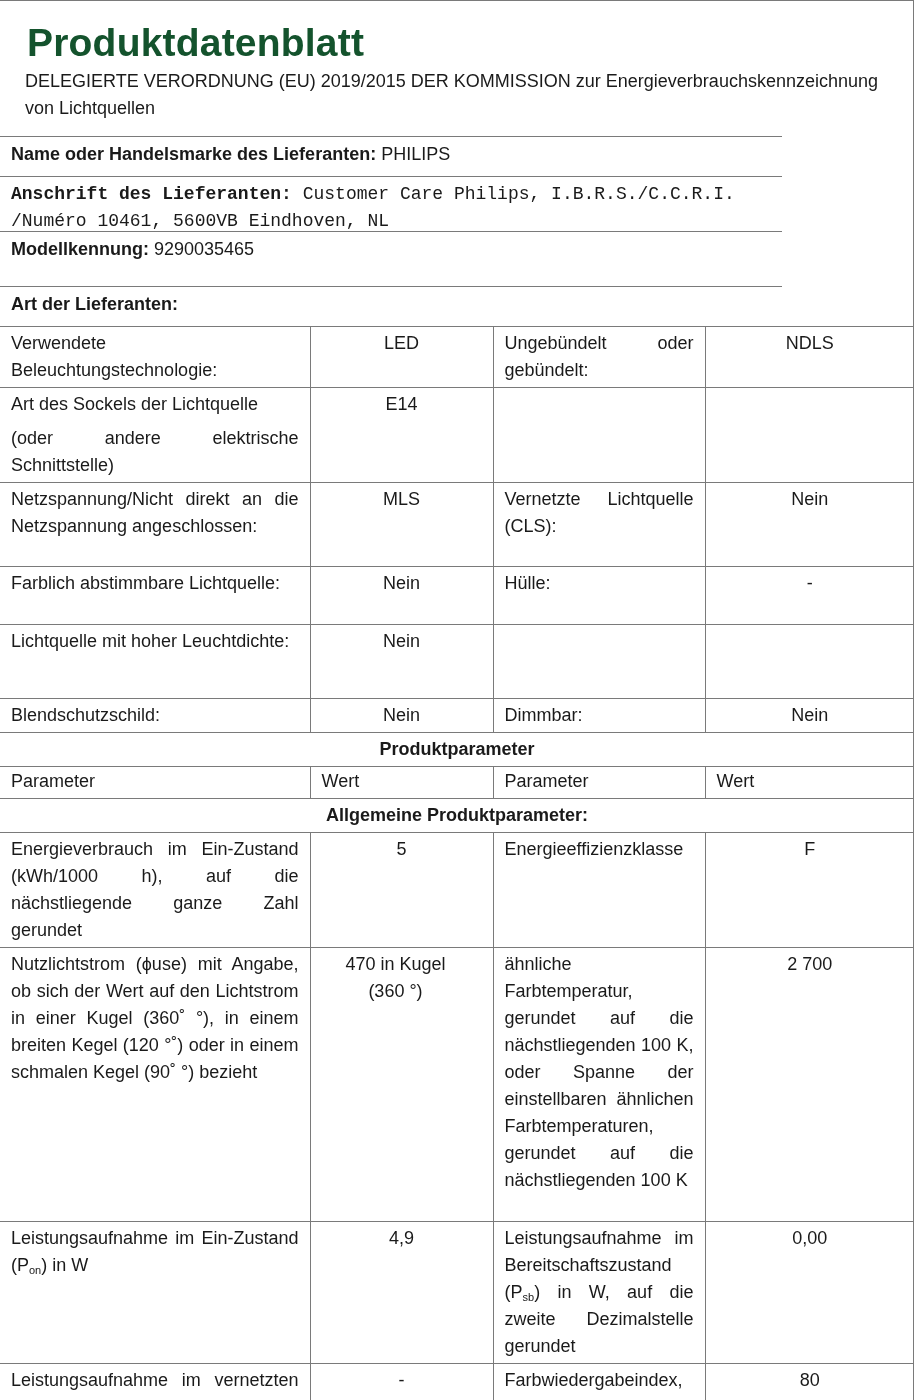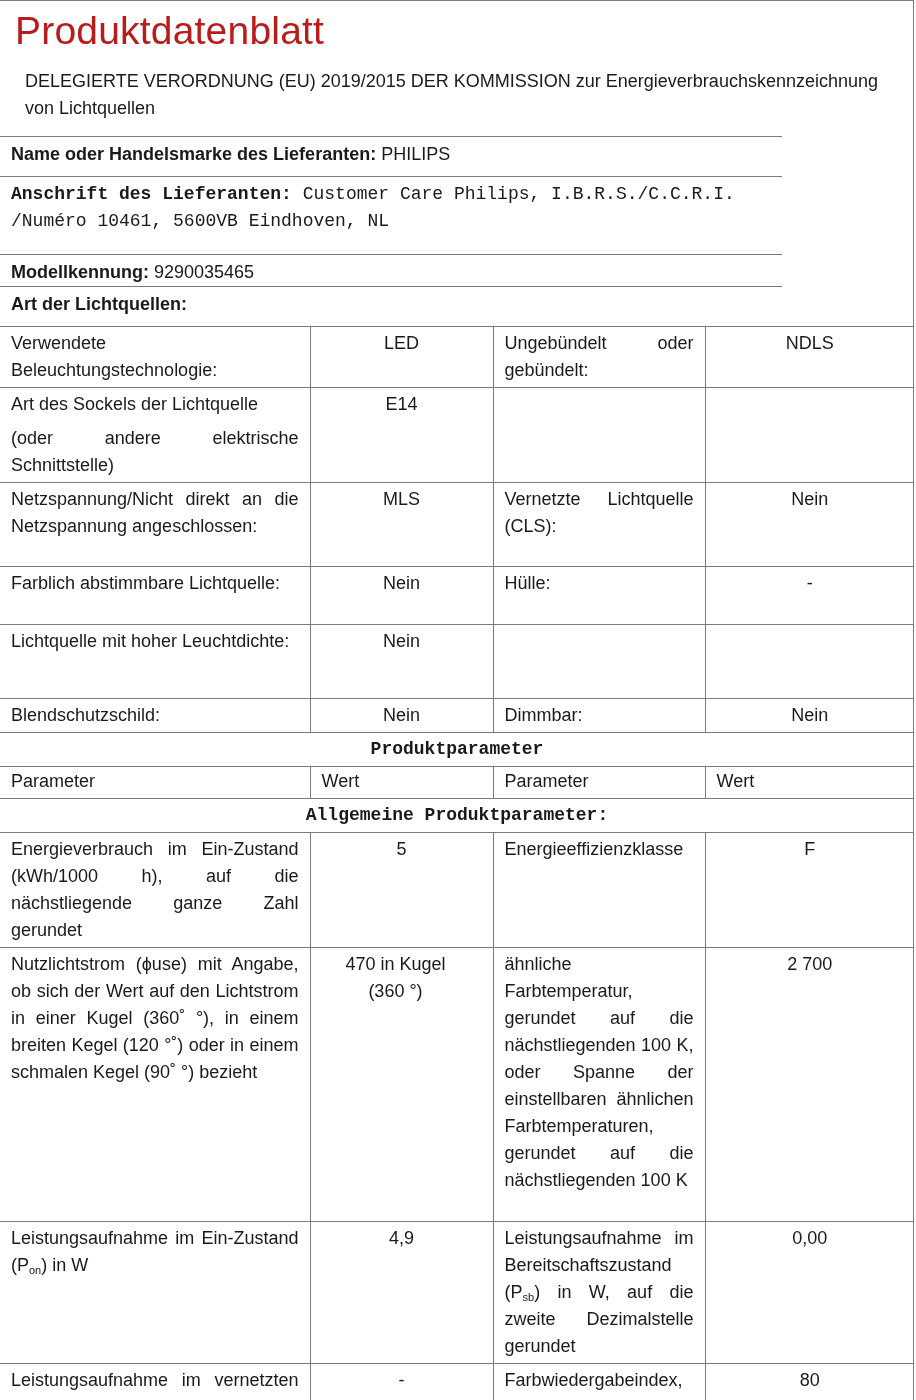--- a/index.html
+++ b/index.html
@@ -1,63 +1,63 @@
 <!DOCTYPE html>
 <html><head>
 <meta charset="utf-8">
 <style>
   html, body { margin:0; padding:0; background:#fff; }
   body { width:916px; height:1400px; overflow:hidden; position:relative;
          font-family:"Liberation Sans", sans-serif; color:#1a1a1a; }
   .page { position:absolute; left:0; top:0; width:914px; height:1400px;
           border-right:1px solid #7a7a7a; border-top:1px solid #7a7a7a; box-sizing:border-box; }
-  .title { position:absolute; left:11px; top:4px; font-size:39px; font-weight:normal;
-           color:#b91c1c; letter-spacing:0.2px; margin:4px; }
+  .title { position:absolute; left:11px; top:4px; font-size:39px; font-weight:bold;
+           color:#14532d; letter-spacing:0.2px; margin:16px; }
   .subtitle { position:absolute; left:11px; top:67px; width:880px; font-size:18px;
               line-height:27px;margin-left:14px; }
   .row { position:absolute; left:0; width:782px; border-top:1px solid #7a7a7a;
          box-sizing:border-box; font-size:18px; line-height:27px; }
   .row .lbl { font-weight:bold; }
   .full { padding:4px 11px; }
   table.grid { position:absolute; left:0; border-collapse:collapse; width:914px;
                table-layout:fixed; font-size:18px; line-height:27px; }
   table.grid td { border:1px solid #7a7a7a; vertical-align:top; padding:3px 11px 3px 11px;
                   box-sizing:border-box; }
   table.grid td:first-child { border-left:none; }
   table.grid td:last-child { border-right:none; }
   td.just { text-align:justify; }
   td.c { text-align:center; }
-  td.span { text-align:center; font-weight:bold; padding:1px 11px;font-family:Liberation Mono, monospace; }
+  td.span { text-align:center; font-weight:bold; padding:1px 11px; }
   sub { font-size:11px; vertical-align:-3px; line-height:0; }
 </style>
 </head>
 <body>
 
 <div class="page">
 
   <h1 class="title">Produktdatenblatt</h1>
   <div class="subtitle">DELEGIERTE VERORDNUNG (EU) 2019/2015 DER KOMMISSION zur Energieverbrauchskennzeichnung von Lichtquellen</div>
 
   <div class="row full" style="top:135px;height:40px;">
     <span class="lbl">Name oder Handelsmarke des Lieferanten:</span>
     <span>PHILIPS</span>
   </div>
 
   <div class="row full" style="top:175px;height:69px;font-family:Liberation Mono, monospace;">
     <span class="lbl">Anschrift des Lieferanten:</span>
     <span>Customer Care Philips, I.B.R.S./C.C.R.I. /Numéro 10461, 5600VB Eindhoven, NL</span>
   </div>
 
-  <div class="row full" style="top:253px;height:41px;">
+  <div class="row full" style="top:230px;height:41px;">
     <span class="lbl">Modellkennung:</span>
     <span>9290035465</span>
   </div>
 
   <div class="row full" style="top:285px;height:40px;">
-    <span class="lbl">Art der Lichtquellen:</span>
+    <span class="lbl">Art der Lieferanten:</span>
   </div>
 
   <table class="grid" style="top:325px;">
     <colgroup>
         <col style="width:310px">
         <col style="width:183px">
         <col style="width:212px">
         <col style="width:209px">
       </colgroup>
     <tbody>

